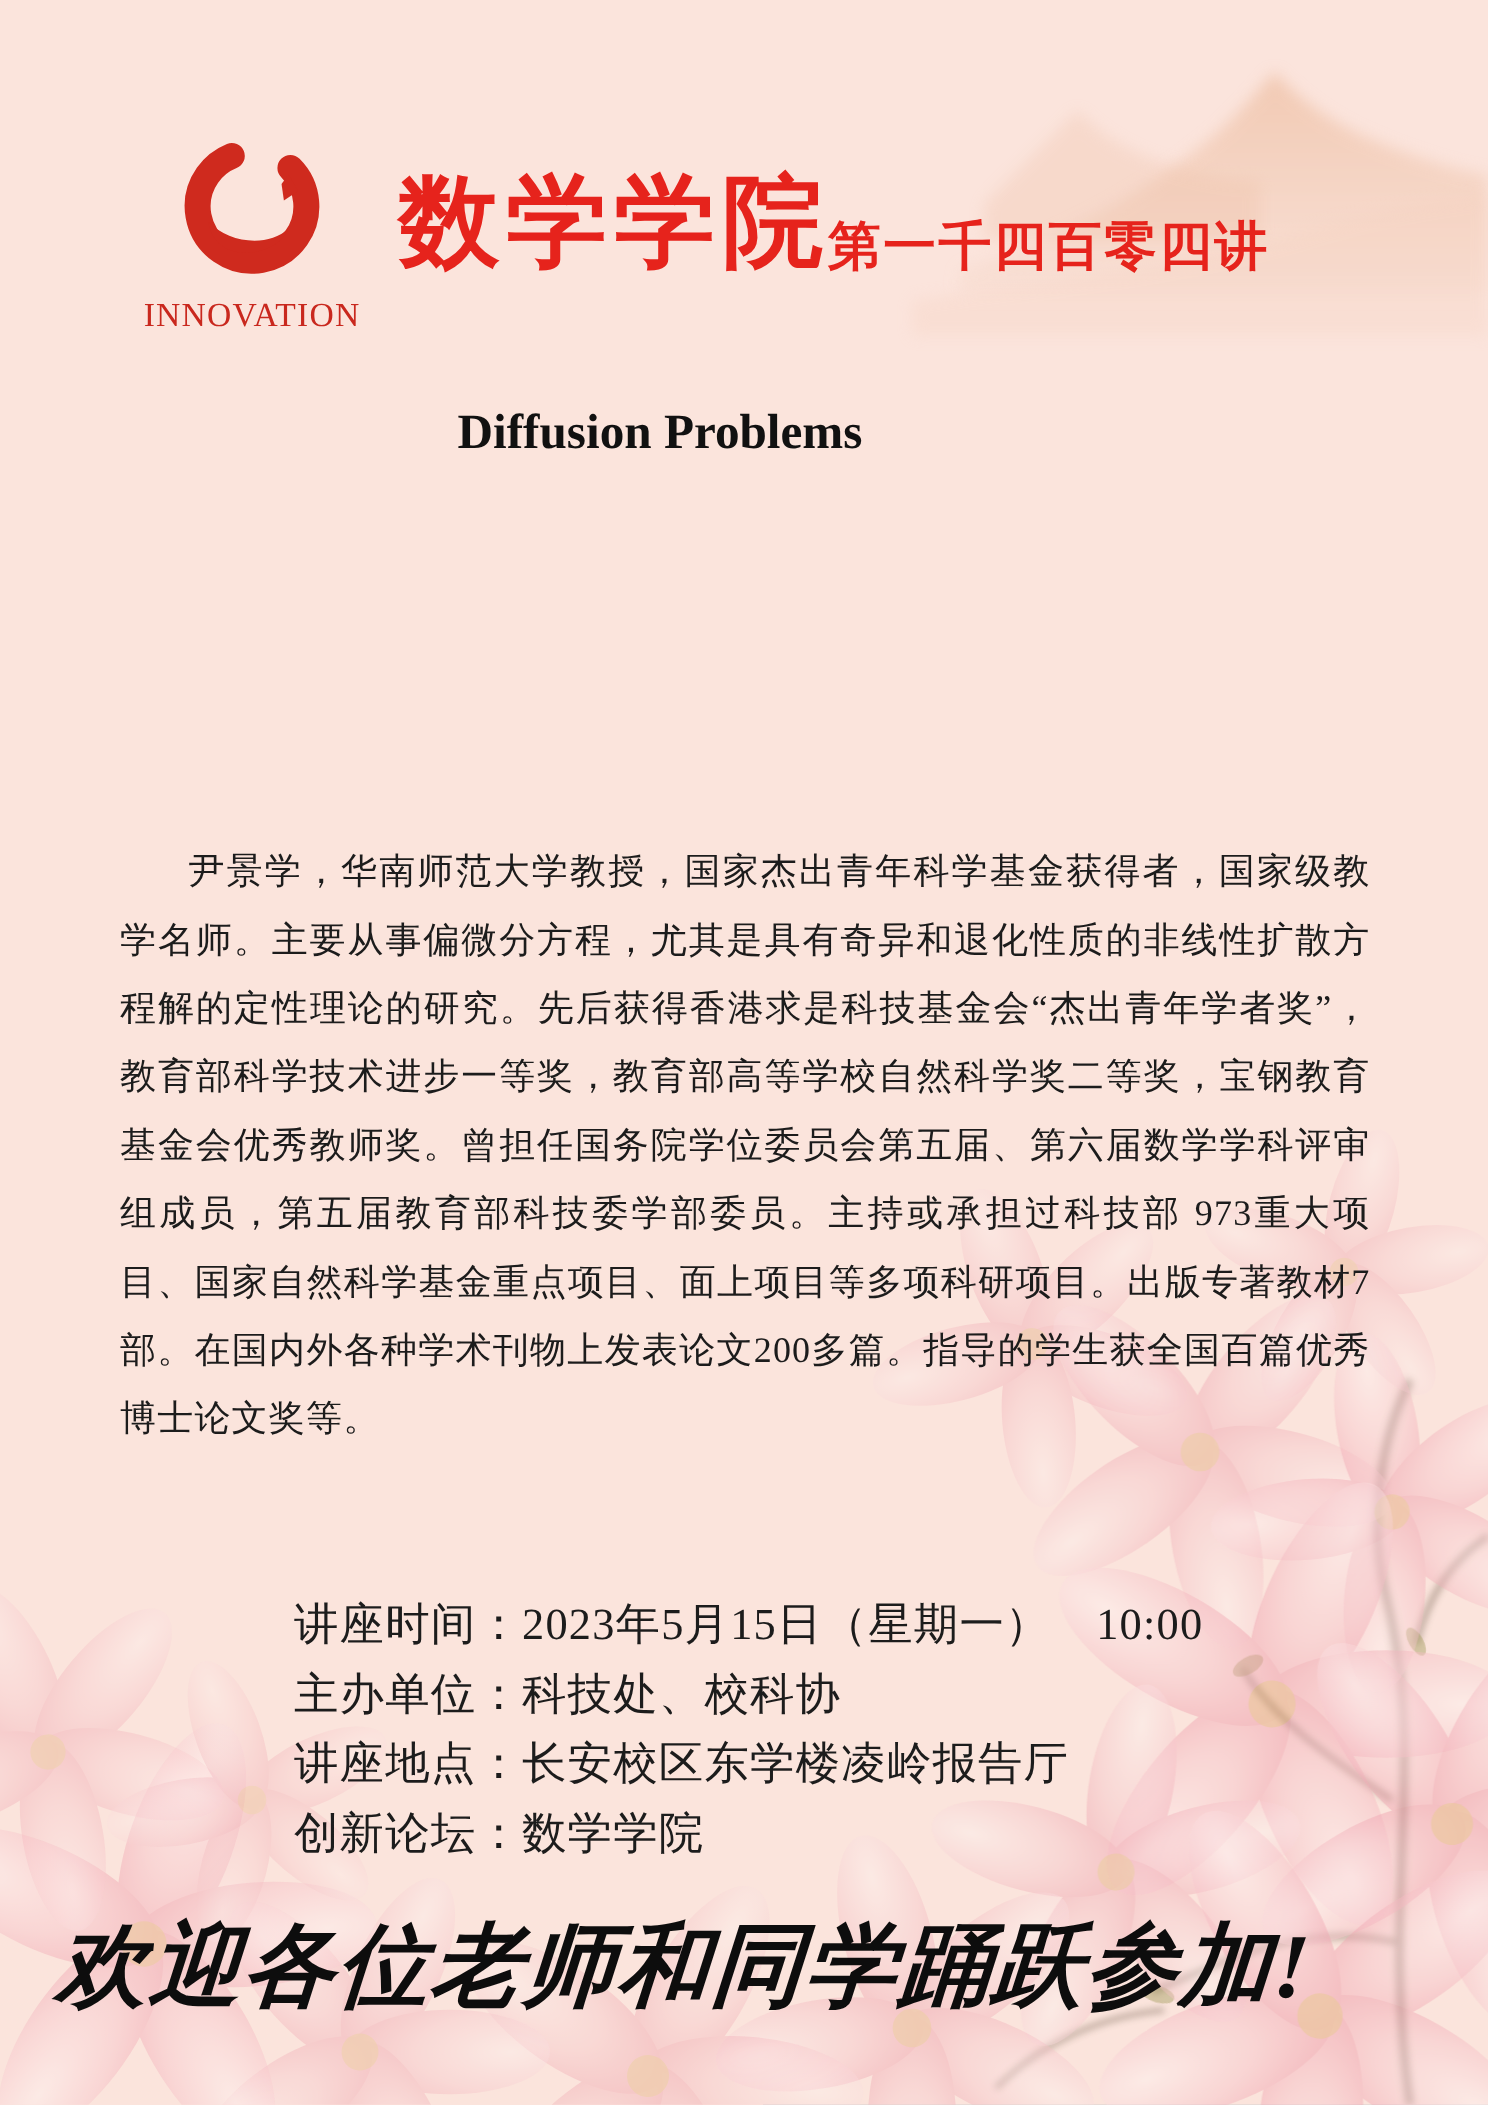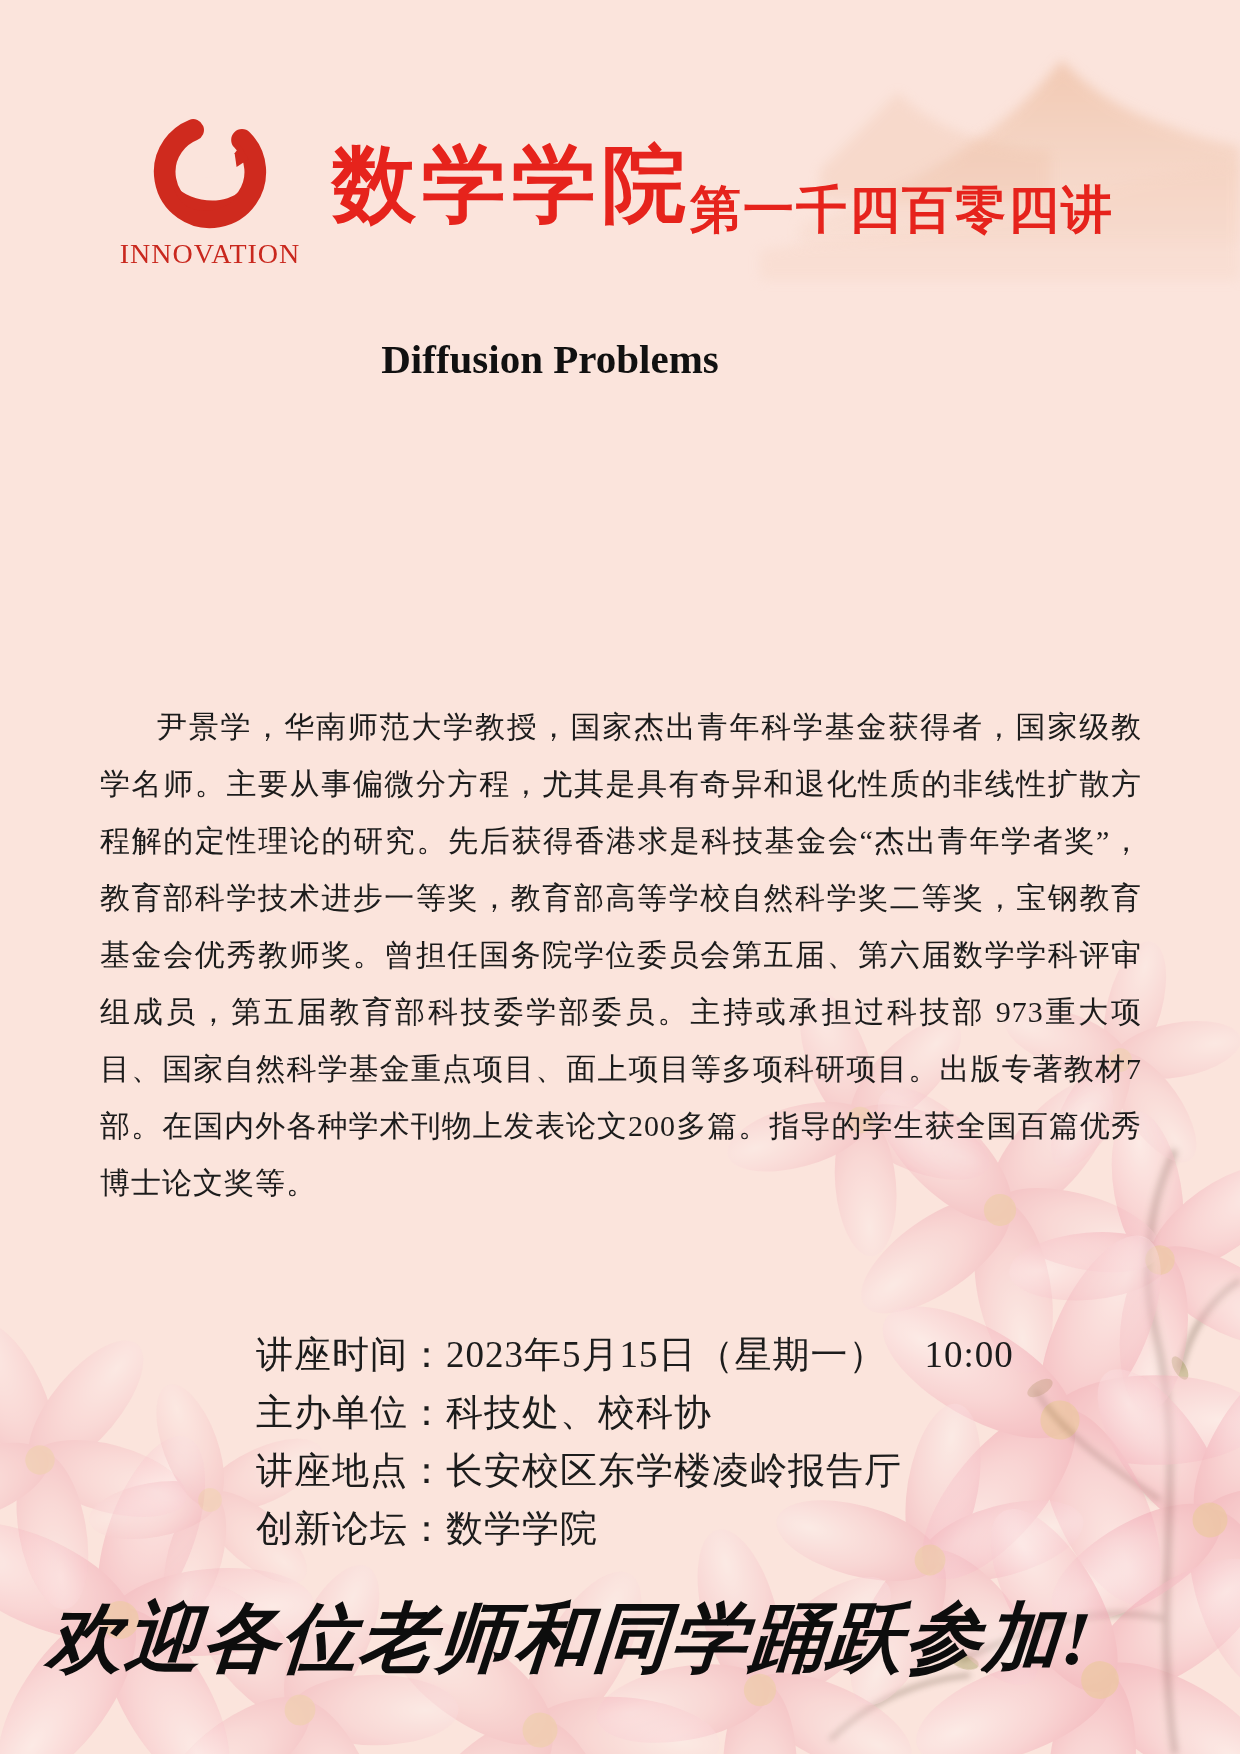--- a/index.html
+++ b/index.html
@@ -13,33 +13,33 @@
     font-family:"Liberation Serif","DejaVu Serif",serif;
     color:#1c1c1c;
   }
   .bg-art{position:absolute;inset:0;z-index:0;}
   .layer{position:absolute;z-index:2;}
 
   
   .logo-wrap{left:95px;top:108px;width:230px;text-align:center;}
   .logo-svg{display:block;margin:0 auto;width:128px;height:128px;}
   .logo-word{
-    margin-top:2px;font-size:28px;letter-spacing:1px;color:#c9281e;
+    margin-top:12px;font-size:28px;letter-spacing:1px;color:#c9281e;
     font-family:"Liberation Serif",serif;font-weight:400;
   }
   .forum-title{
     left:332px;top:142px;
     font-family:"Liberation Sans","DejaVu Sans",sans-serif;
     font-weight:700;font-size:84px;line-height:1;color:#e6231c;
     letter-spacing:6px;white-space:nowrap;
   }
   .lecture-no{
     left:690px;top:184px;
     font-family:"Liberation Sans","DejaVu Sans",sans-serif;
-    font-weight:700;font-size:51px;line-height:1;color:#e6231c;
+    font-weight:700;font-size:44px;line-height:1;color:#e6231c;
     letter-spacing:2px;white-space:nowrap;
   }
 
   
   .en-title{
     left:0;top:330px;width:1100px;text-align:center;
     font-family:"Liberation Serif","DejaVu Serif",serif;
     font-weight:700;font-size:41px;line-height:58px;color:#111;
   }
 
@@ -54,21 +54,21 @@
   .bio{
     left:100px;top:698px;width:1042px;
     font-size:30px;line-height:57px;
     text-align:justify;text-justify:inter-character;
     text-indent:1.9em;
     letter-spacing:1px;
   }
 
   
   .details{
-    left:256px;top:1326px;
+    left:245px;top:1326px;
     font-size:37px;line-height:58px;letter-spacing:1px;
     white-space:nowrap;
   }
 
   
   .footer-welcome{
     left:0;top:1588px;width:1140px;text-align:center;
     font-family:"Liberation Serif","DejaVu Serif",serif;
     font-weight:900;font-style:italic;
     font-size:76px;color:#0d0d0d;letter-spacing:2px;

